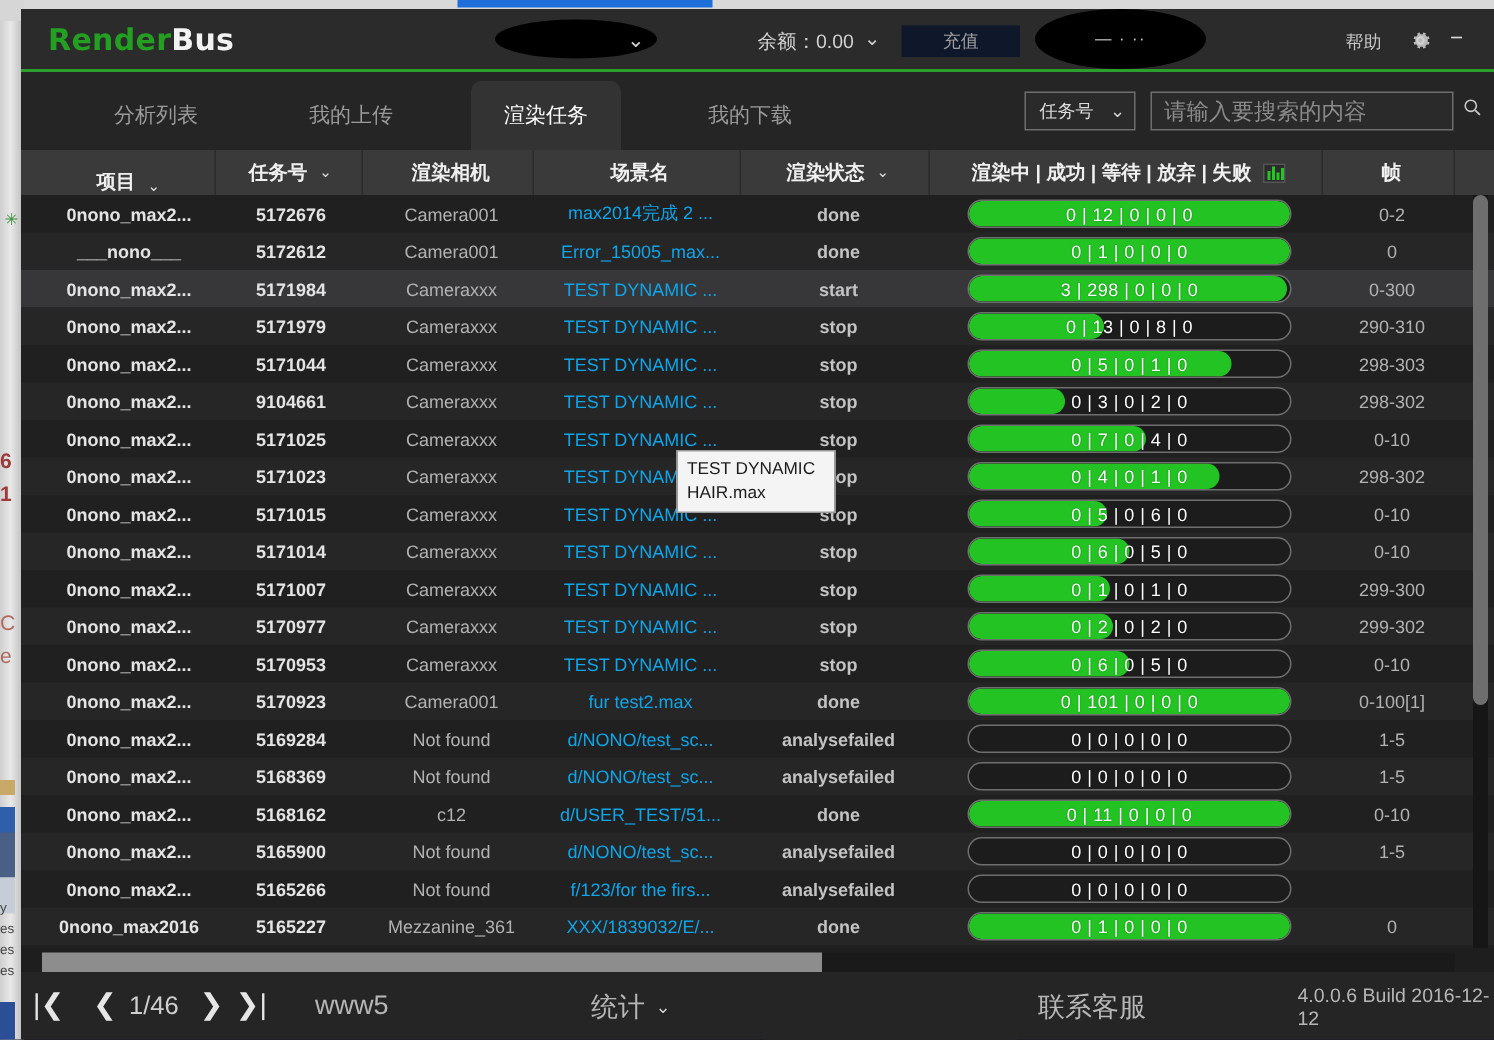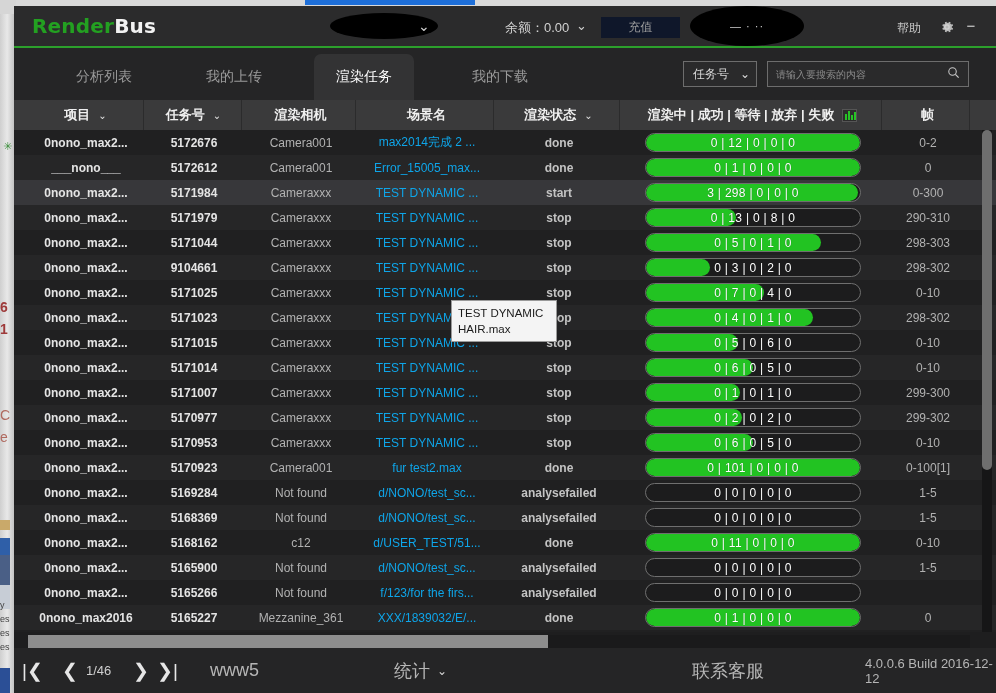--- a/index.html
+++ b/index.html
@@ -150,21 +150,21 @@
     padding: 0 6px 0 9px; cursor: pointer;
   }
   .search-box {
     position: absolute; left: 753px; top: 0;
     width: 202px; height: 26px;
     border: 1px solid #6d6d6d; background: #2a2a2b;
     display: flex; align-items: center; padding: 0 8px;
   }
   .search-box input {
     flex: 1; border: none; outline: none; background: transparent;
-    color: #d6d6d6; font-size: 10px;
+    color: #d6d6d6; font-size: 15px;
     font-family: "Liberation Sans", sans-serif;
   }
   .search-box input::placeholder { color: #8a8a8a; }
 
   
   #table-area {
     position: relative;
     height: 548px;
     background: #1e1e1f;
   }
@@ -270,21 +270,21 @@
 
   
   #footer {
     position: relative;
     height: 45px;
     background: #252526;
     color: #bdbdbd; font-size: 13px;
   }
   .f-item { position: absolute; top: 0; height: 45px; display:flex; align-items:center; }
   .nav-arrow { color: #e6e6e6; font-size: 19px; cursor: pointer; }
-  .page-ind { color: #cfcfcf; font-size: 13px; }
+  .page-ind { color: #cfcfcf; font-size: 17px; }
   .f-link { color: #b6b6b6; cursor: pointer; font-size: 18px; }
   .f-muted { color: #b6b6b6; font-size: 13px; }
 </style>
 </head>
 <body>
 
 <div id="desktop">
   <div class="bg-strip bg-browser"></div>
   <div class="bg-strip bg-tabbar"></div>
   <div class="bg-strip bg-star">✳</div>
@@ -355,21 +355,21 @@
             <circle cx="6.8" cy="6.8" r="4.6" fill="none" stroke="#c9c9c9" stroke-width="1.3"></circle>
             <line x1="10.3" y1="10.3" x2="14.3" y2="14.3" stroke="#c9c9c9" stroke-width="1.5"></line>
           </svg>
         </span>
       </div>
     </div>
   </div>
 
   <div id="table-area">
     <div id="thead">
-        <div class="th" style="left: 14px; width: 116px;">
+        <div class="th" style="left: 14px; width: 116px; align-items: flex-end;">
           <span>项目</span>
           <span class="caret">⌄</span>
         </div>
         <div class="th" style="left: 132px; width: 96px;">
           <span>任务号</span>
           <span class="caret">⌄</span>
         </div>
         <div class="th" style="left: 232px; width: 110px;">
           <span>渲染相机</span>
         </div>

